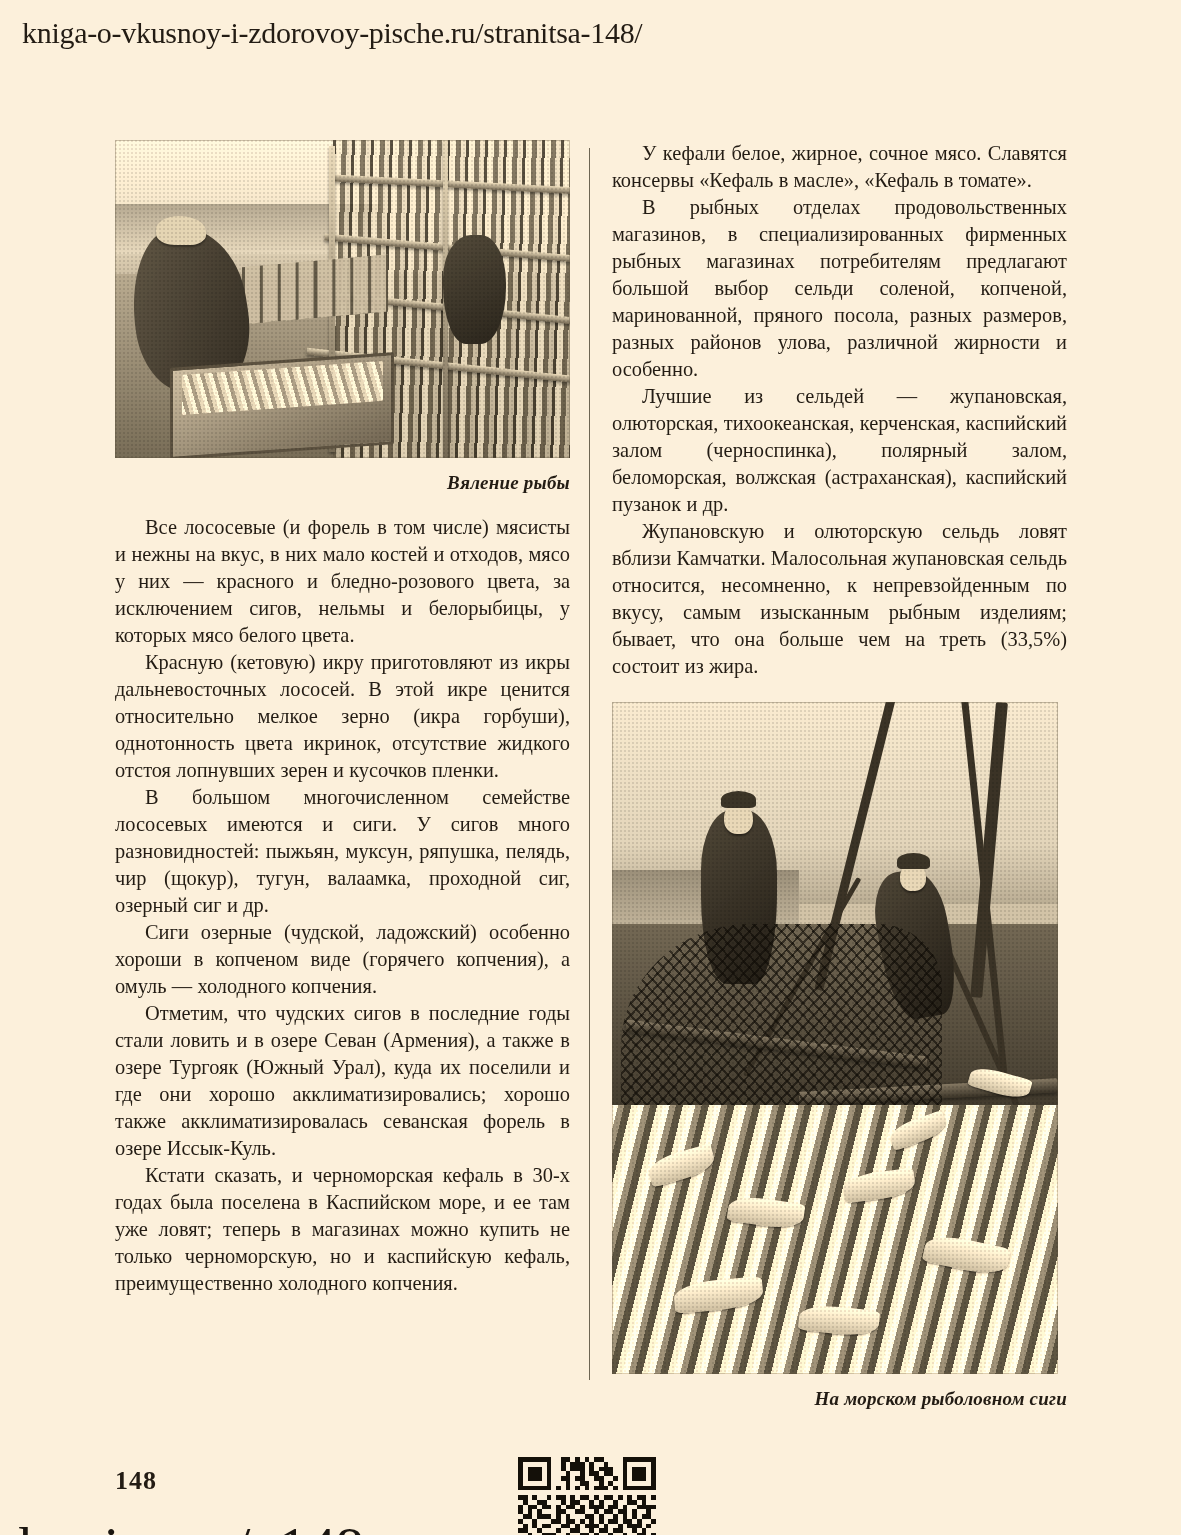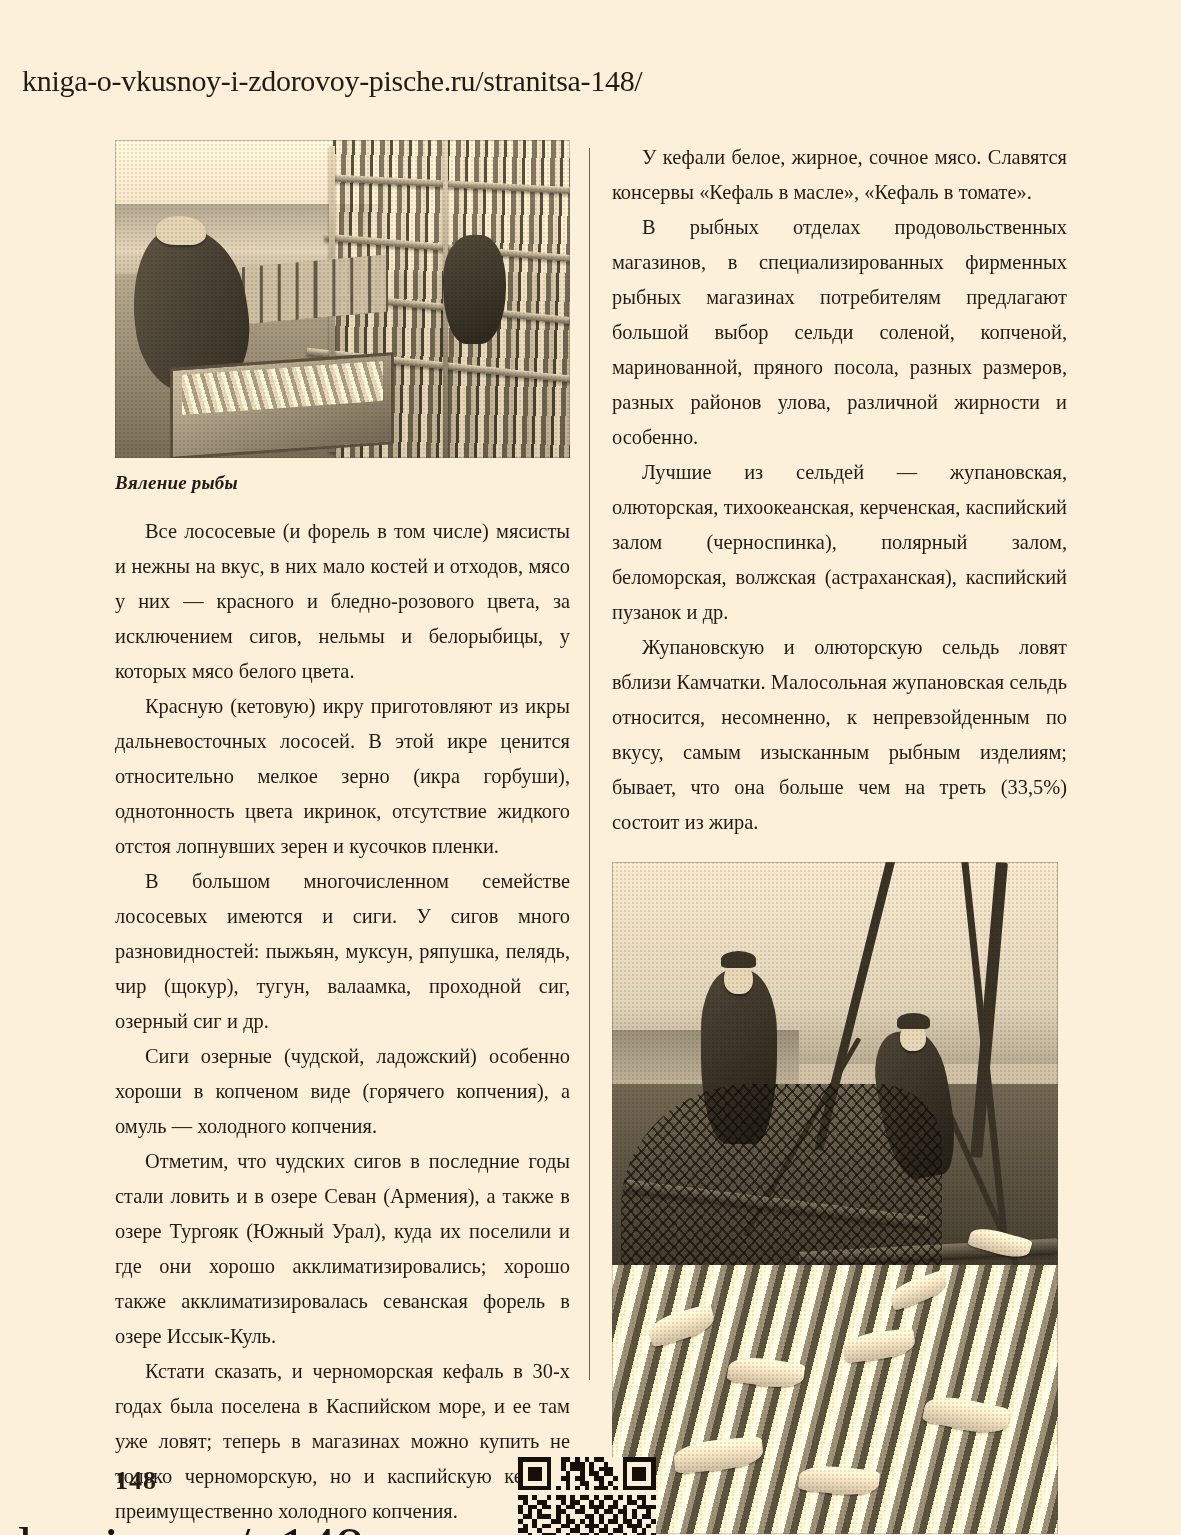--- a/index.html
+++ b/index.html
@@ -19,21 +19,20 @@
   
   .top-url {
     position: absolute;
     left: 22px;
     top: 16px;
     font-family: "Liberation Serif", serif;
     font-size: 30px;
     letter-spacing: -0.3px;
     color: #231c14;
     white-space: nowrap;
-    margin-top: 48px;
   }
 
   
   .sheet {
     position: absolute;
     left: 0;
     top: 60px;
     width: 1181px;
     height: 1475px;
   }
@@ -52,21 +51,21 @@
     top: 88px;
     width: 1px;
     height: 1232px;
     background: #6d6552;
   }
 
   
   p.body {
     margin: 0;
     font-size: 20.4px;
-    line-height: 35px;
+    line-height: 27px;
     text-align: justify;
     text-indent: 30px;
     -webkit-hyphens: manual;
     hyphens: manual;
     word-spacing: 0.2px;
   }
 
   
   .photo {
     position: relative;
@@ -80,21 +79,21 @@
   }
   .photo-bottom {
     width: 446px;
     height: 672px;
   }
 
   .caption {
     font-size: 19px;
     font-style: italic;
     font-weight: bold;
-    text-align: left;
+    text-align: right;
     margin: 14px 0 0 0;
     letter-spacing: 0.2px;
   }
 
   .gap-after-caption { height: 20px; }
 
   
   .scene-a { position: absolute; inset: 0; }
   .a-sky {
     position: absolute; left: 0; top: 0; width: 100%; height: 44%;

